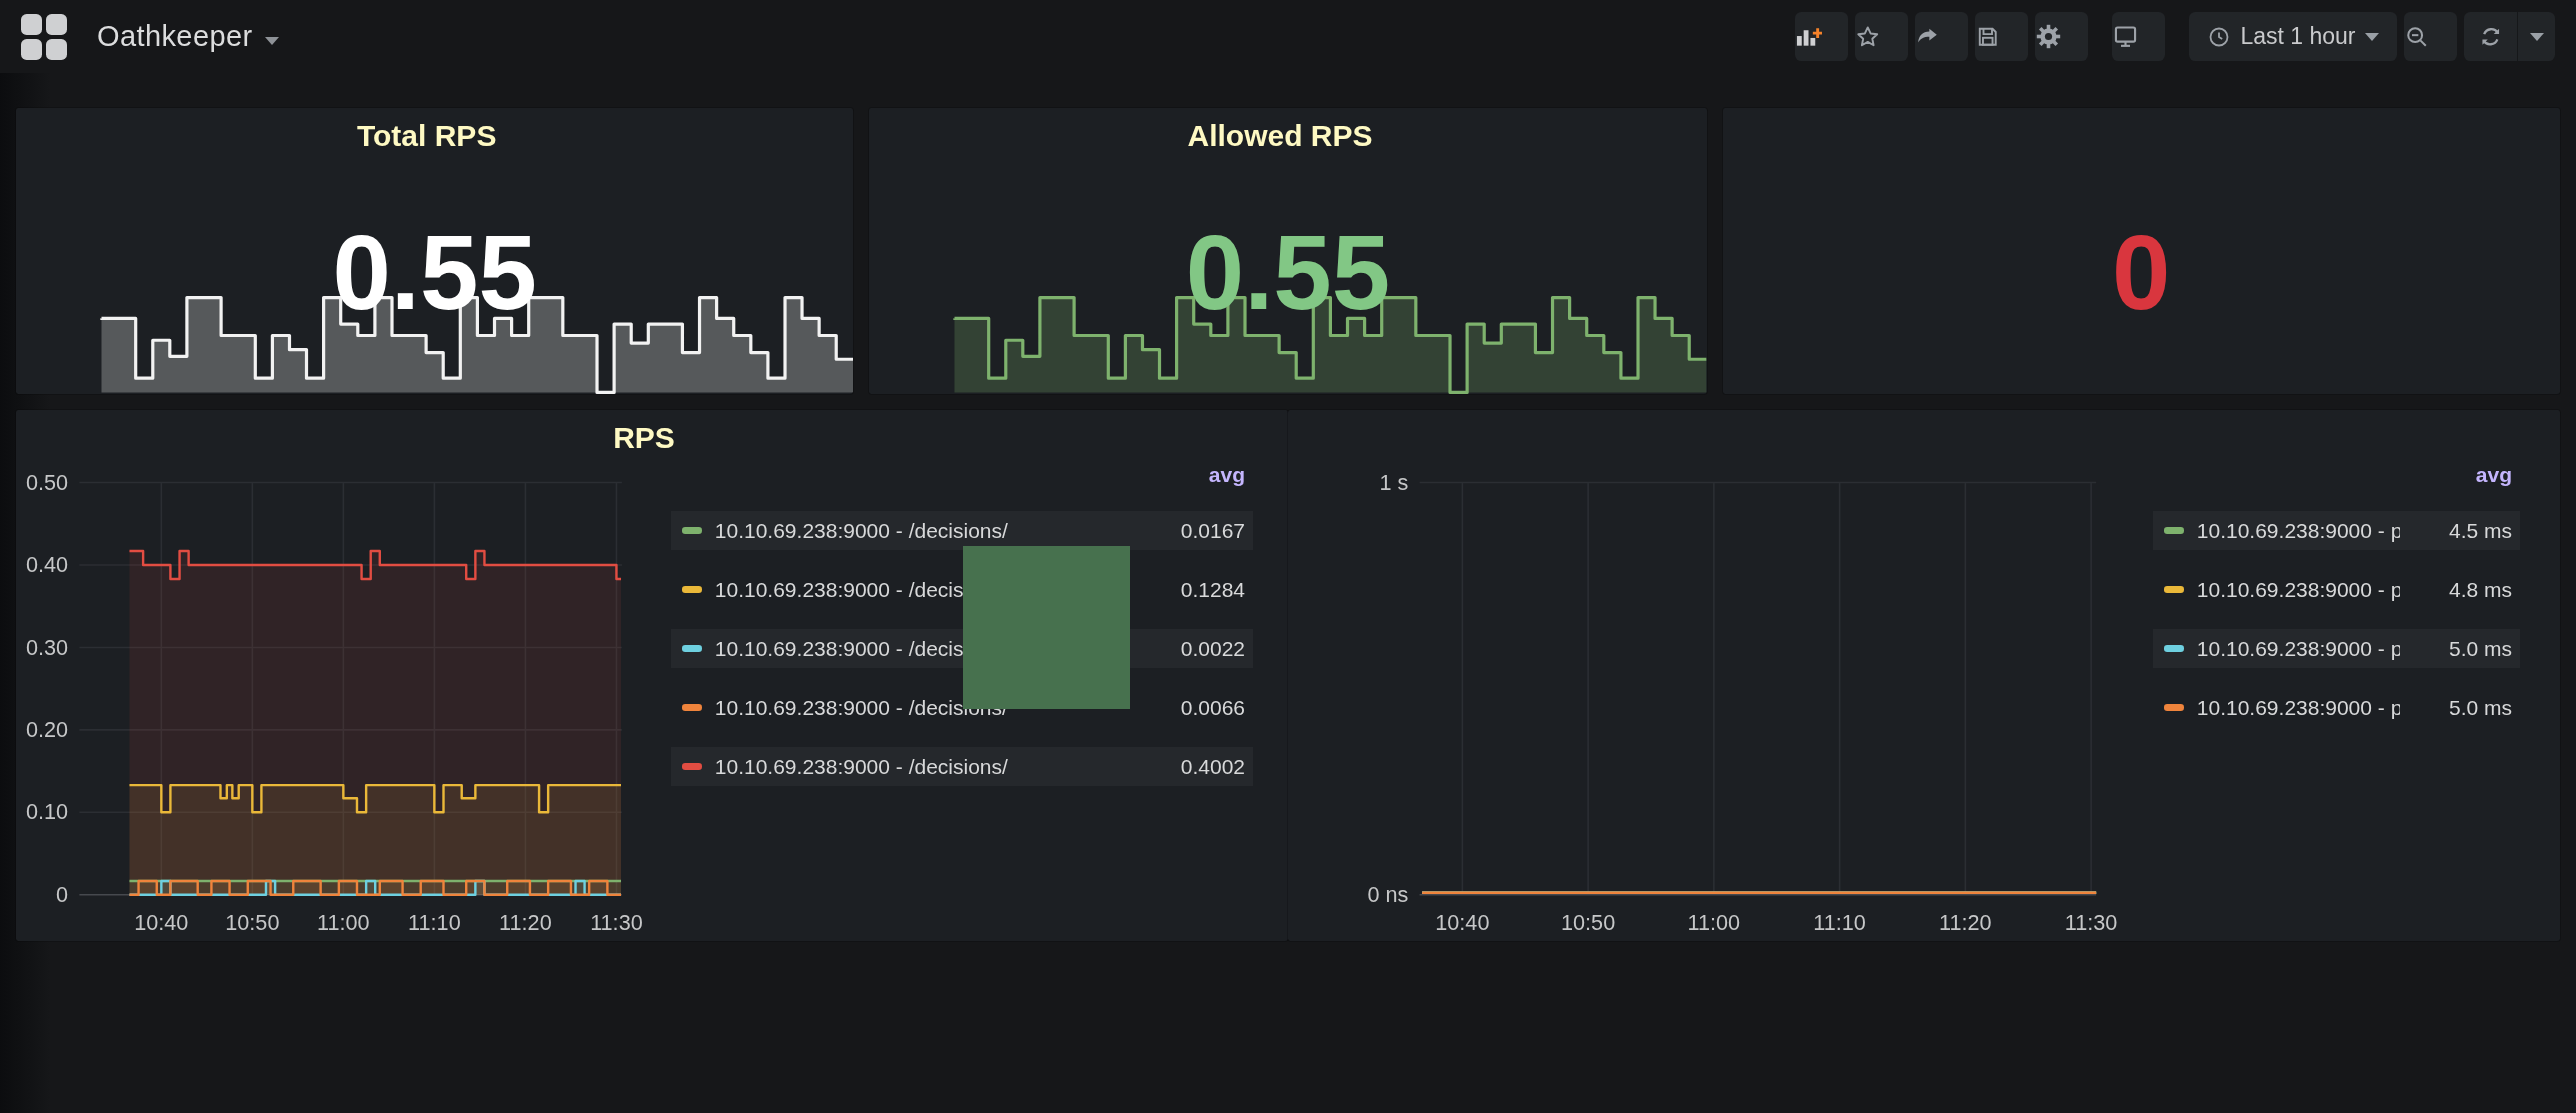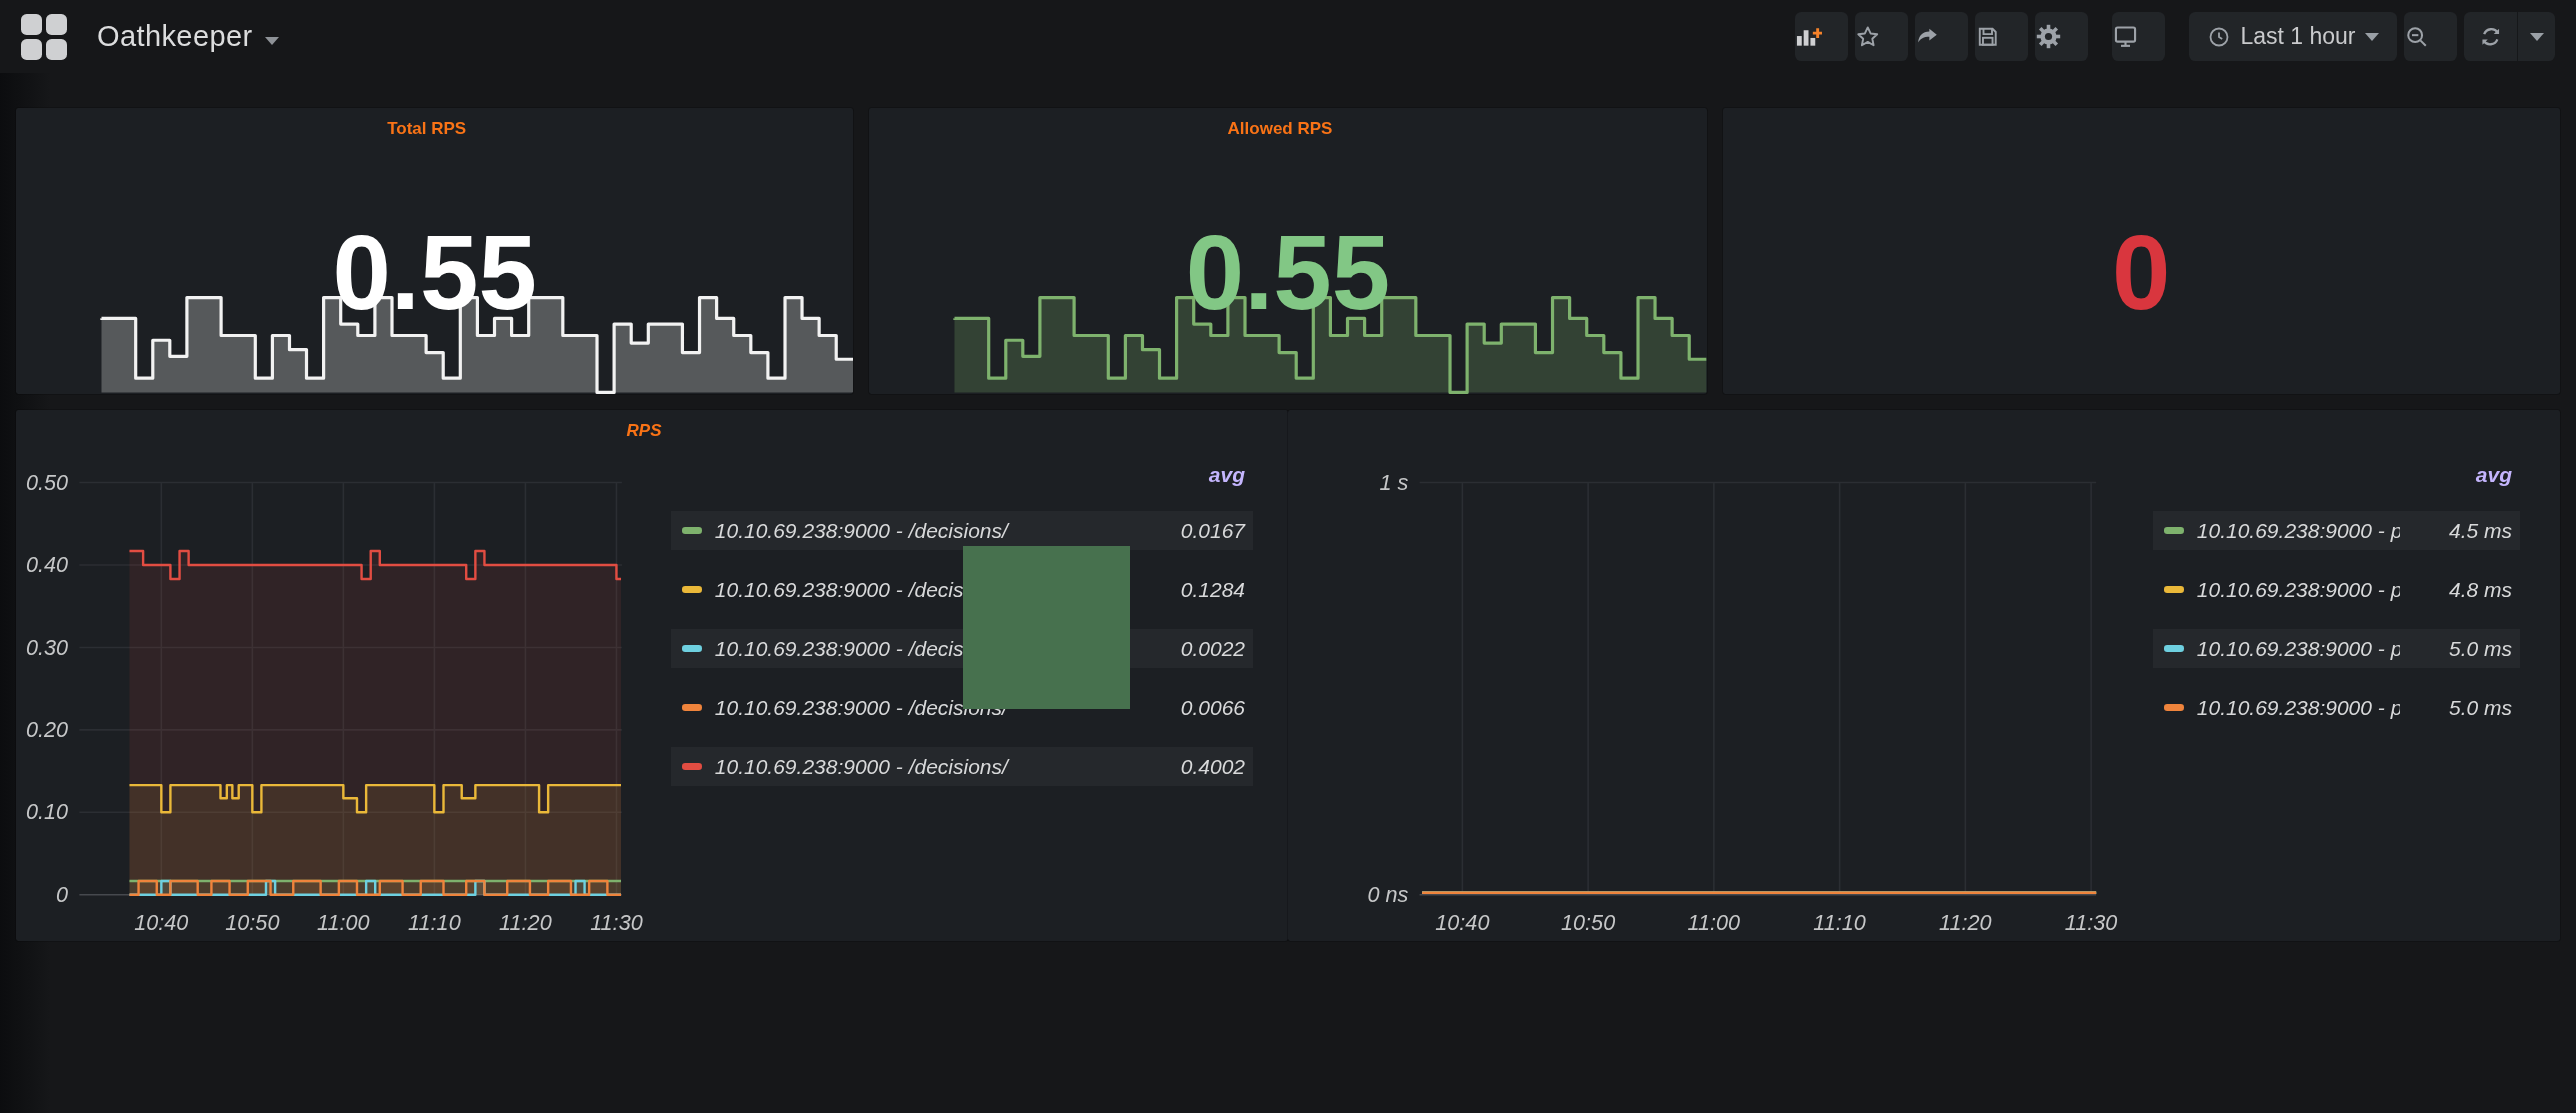--- a/index.html
+++ b/index.html
@@ -24,25 +24,25 @@
   .split { display:flex; background:#222528; border-radius:6.4px; overflow:hidden; }
   .split .seg { height:49px; display:flex; align-items:center; justify-content:center; }
   .split .seg.main { width:53px; }
   .split .seg.arrow { width:38px; border-left:1.6px solid rgba(0,0,0,.35); }
 
   
   .side-shadow { position:absolute; left:0; top:73px; bottom:0; width:51px;
     background:linear-gradient(90deg, rgba(8,9,11,.75), rgba(8,9,11,0)); z-index:0; }
   .content { position:relative; z-index:1; padding:35px 16px 0; }
   .row1 { display:grid; grid-template-columns:repeat(3,1fr); gap:16px; height:286px; }
-  .row2 { margin-top:16px; display:grid; grid-template-columns:1fr 1fr; height:531px;font-style:italic; }
+  .row2 { margin-top:16px; display:grid; grid-template-columns:1fr 1fr; height:531px; }
   .panel { position:relative; background:#1c1f23; border-radius:2.4px; overflow:hidden;
     box-shadow:0 0 0 0.8px rgba(0,0,0,.25); }
   .panel-title { position:absolute; left:0; right:16px; top:11px; text-align:center;
-    font-size:17px; font-weight:700; color:#f97316; z-index:2; cursor:pointer; }
+    font-size:30px; font-weight:700; color:#fef9c3; z-index:2; cursor:pointer; }
 
   
   .stat-value { position:absolute; inset:0; display:flex; align-items:center; justify-content:center;
     padding-top:44px; font-size:105px; font-weight:700; z-index:1; }
   .spark { position:absolute; left:0; bottom:0; width:100%; height:287px; z-index:0; }
 
   
   .chart-svg { position:absolute; inset:0; width:100%; height:100%; }
   .chart-text { font-family:"Liberation Sans", sans-serif; font-size:27px; fill:#c6c7c8; }
   .legend { position:absolute; top:48px; z-index:2; }

